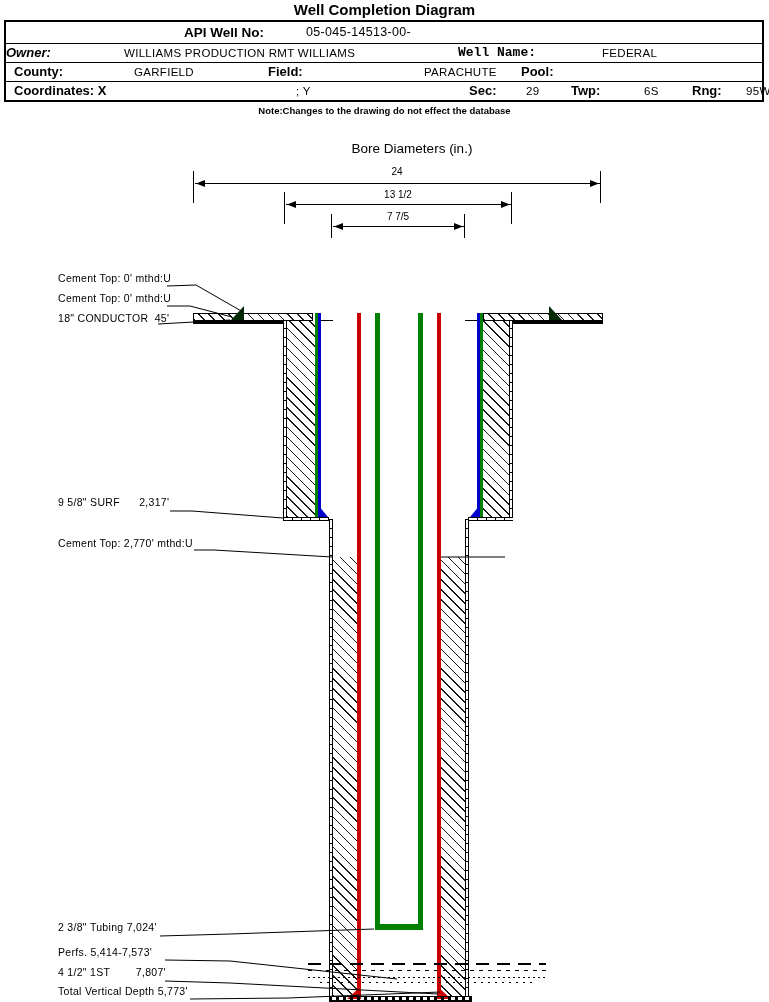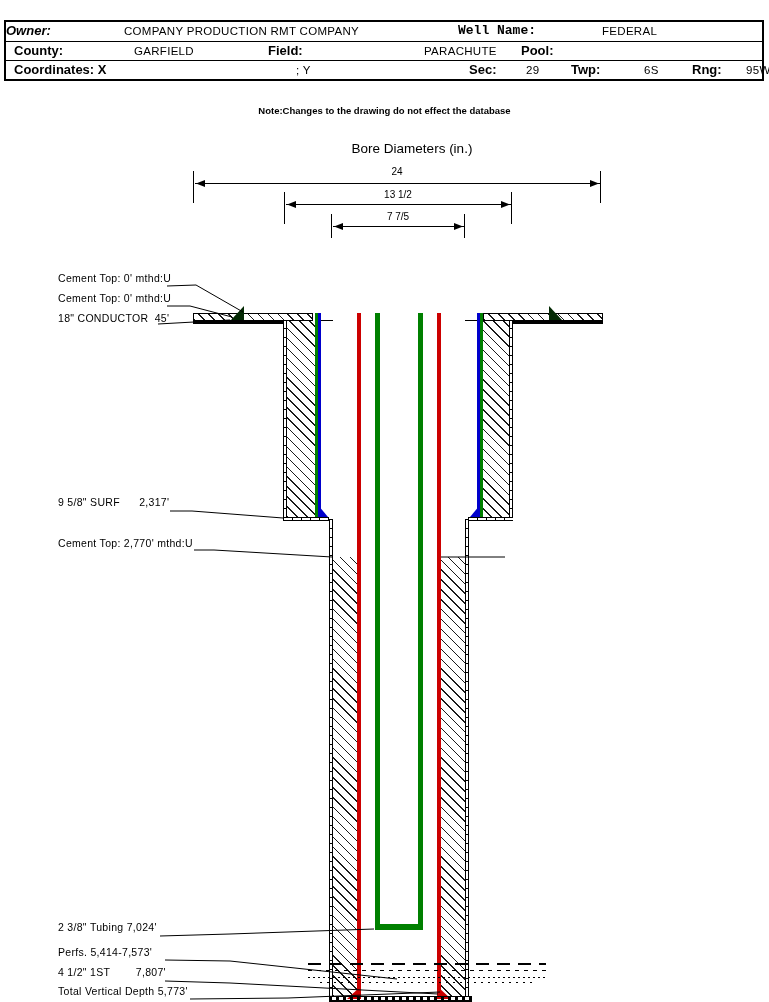--- a/index.html
+++ b/index.html
@@ -29,25 +29,30 @@
   .arrR{position:absolute;width:9px;height:7px;background:#000;clip-path:polygon(0 0,100% 50%,0 100%);}
   .tri-bl{clip-path:polygon(100% 0,100% 100%,0 100%);}  
   .tri-br{clip-path:polygon(0 0,0 100%,100% 100%);}     
   svg.overlay{position:absolute;left:0;top:0;pointer-events:none;}
 </style>
 </head>
 <body>
 
 <div id="stage">
 
+  <div class="page-title">Well Completion Diagram</div>
 
   <div class="tbl">
+    <div class="trow" style="height:21px;line-height:21px;">
+      <span class="tlabel" style="left:178px;font-size:13.5px;">API Well No:</span>
+      <span class="tval" style="left:300px;font-size:12.5px;">05-045-14513-00-</span>
+    </div>
     <div class="trow" style="height:19px;line-height:18px;">
       <span class="tlabel" style="left:0;font-style:italic;">Owner:</span>
-      <span class="tval" style="left:118px;">COMPANY PRODUCTION RMT COMPANY</span>
+      <span class="tval" style="left:118px;">WILLIAMS PRODUCTION RMT WILLIAMS</span>
       <span class="tlabel" style="left:452px;font-family:Liberation Mono, monospace;">Well Name:</span>
       <span class="tval" style="left:572px;margin-left:24px;">FEDERAL</span>
     </div>
     <div class="trow" style="height:19px;line-height:18px;">
       <span class="tlabel" style="left:8px;">County:</span>
       <span class="tval" style="left:128px;">GARFIELD</span>
       <span class="tlabel" style="left:262px;">Field:</span>
       <span class="tval" style="left:372px;padding-left:46px;">PARACHUTE</span>
       <span class="tlabel" style="left:515px;">Pool:</span>
       <span class="tval" style="left:570px;"></span>

